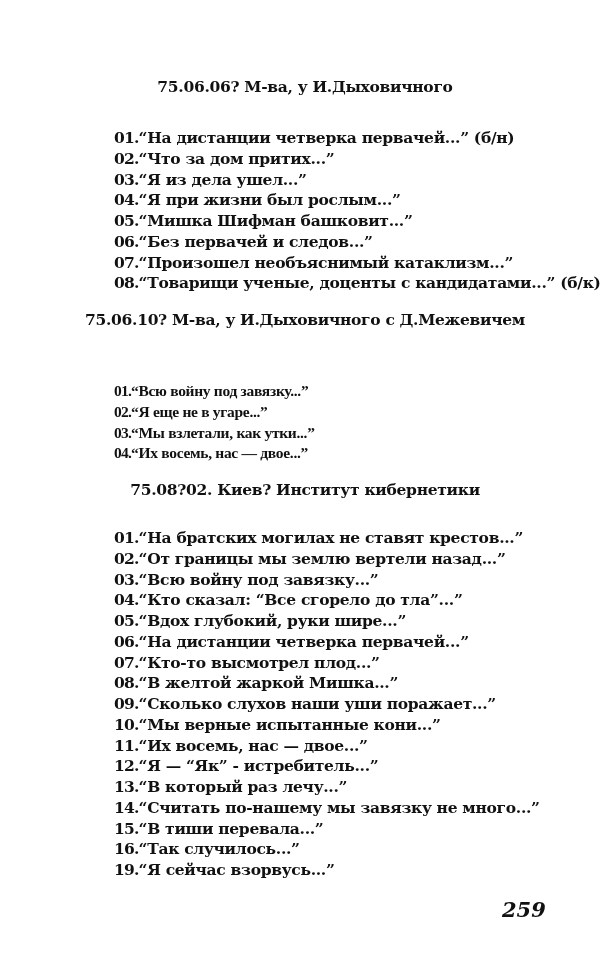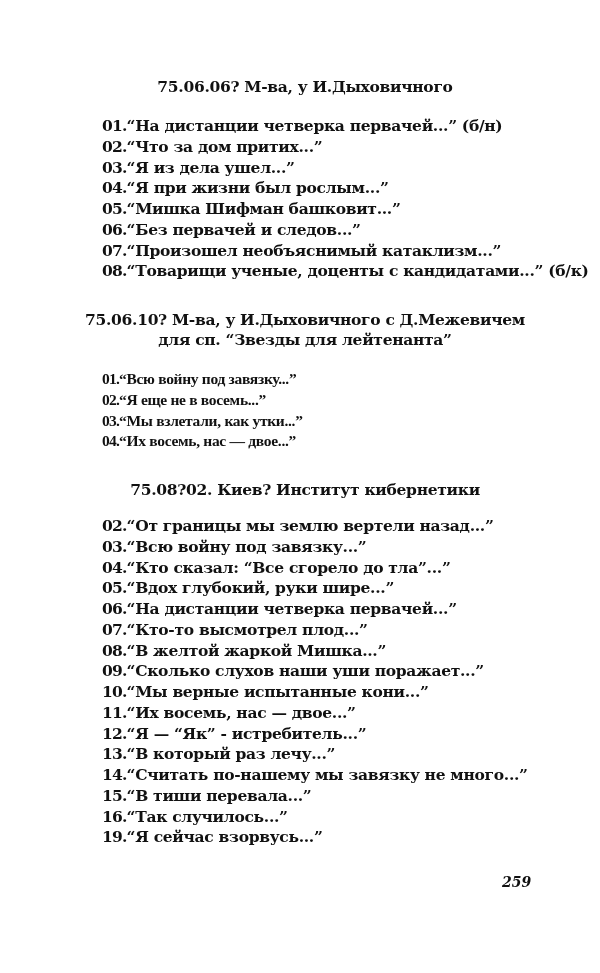--- a/index.html
+++ b/index.html
@@ -1,25 +1,25 @@
 <!DOCTYPE html>
 <html><head>
 <meta charset="utf-8">
 <style>
   html, body { margin: 0; padding: 0; background: #ffffff; }
   body { width: 600px; height: 973px; position: relative; overflow: hidden;
          font-family: "DejaVu Serif", "Liberation Serif", serif; color: #111111; }
   .page { position: absolute; left: 0; top: 0; width: 600px; height: 812px; }
   .heading { position: absolute; left: 60px; width: 490px; text-align: center;
              font-weight: bold; font-size: 15.5px; line-height: 20px; letter-spacing: -0.3px; white-space: nowrap; }
-  .list { position: absolute; left: 102px; margin: 0; padding: 0; list-style: none; }
+  .list { position: absolute; left: 102px; margin: 12px; padding: 0; list-style: none; }
   .list li { font-size: 15.5px; line-height: 20.75px; height: 20.75px; white-space: nowrap;
              letter-spacing: -0.3px; font-weight: bold; }
   .num { letter-spacing: -0.8px; }
-  .pagenum { position: absolute; left: 502px; top: 874px; font-size: 14px; font-weight: bold;
+  .pagenum { position: absolute; left: 502px; top: 897px; font-size: 21px; font-weight: bold;
              font-style: italic; }
 </style>
 </head>
 <body>
 
 <div class="page">
 
   <div class="heading" style="top:77px;">
     <div>75.06.06? М-ва, у И.Дыховичного</div>
   </div>
@@ -29,33 +29,33 @@
     <li><span class="num">03.</span><span>“Я из дела ушел...”</span></li>
     <li><span class="num">04.</span><span>“Я при жизни был рослым...”</span></li>
     <li><span class="num">05.</span><span>“Мишка Шифман башковит...”</span></li>
     <li><span class="num">06.</span><span>“Без первачей и следов...”</span></li>
     <li><span class="num">07.</span><span>“Произошел необъяснимый катаклизм...”</span></li>
     <li><span class="num">08.</span><span>“Товарищи ученые, доценты с кандидатами...”  (б/к)</span></li>
   </ul>
 
   <div class="heading" style="top:310px;">
     <div>75.06.10? М-ва, у И.Дыховичного с Д.Межевичем</div>
-    <div>для сп. “Звезды для лейтенанта”</div>
   </div>
   <ul class="list" style="top:369px;font-family:Liberation Serif, serif;">
     <li><span class="num">01.</span><span>“Всю войну под завязку...”</span></li>
-    <li><span class="num">02.</span><span>“Я еще не в восемь...”</span></li>
+    <li><span class="num">02.</span><span>“Я еще не в угаре...”</span></li>
     <li><span class="num">03.</span><span>“Мы взлетали, как утки...”</span></li>
     <li><span class="num">04.</span><span>“Их восемь, нас — двое...”</span></li>
   </ul>
 
   <div class="heading" style="top:480px;">
     <div>75.08?02. Киев? Институт кибернетики</div>
   </div>
   <ul class="list" style="top:516px;">
+    <li><span class="num">01.</span><span>“На братских могилах не ставят крестов...”</span></li>
     <li><span class="num">02.</span><span>“От границы мы землю вертели назад...”</span></li>
     <li><span class="num">03.</span><span>“Всю войну под завязку...”</span></li>
     <li><span class="num">04.</span><span>“Кто сказал: “Все сгорело до тла”...”</span></li>
     <li><span class="num">05.</span><span>“Вдох глубокий, руки шире...”</span></li>
     <li><span class="num">06.</span><span>“На дистанции четверка первачей...”</span></li>
     <li><span class="num">07.</span><span>“Кто-то высмотрел плод...”</span></li>
     <li><span class="num">08.</span><span>“В желтой жаркой Мишка...”</span></li>
     <li><span class="num">09.</span><span>“Сколько слухов наши уши поражает...”</span></li>
     <li><span class="num">10.</span><span>“Мы верные испытанные кони...”</span></li>
     <li><span class="num">11.</span><span>“Их восемь, нас — двое...”</span></li>

